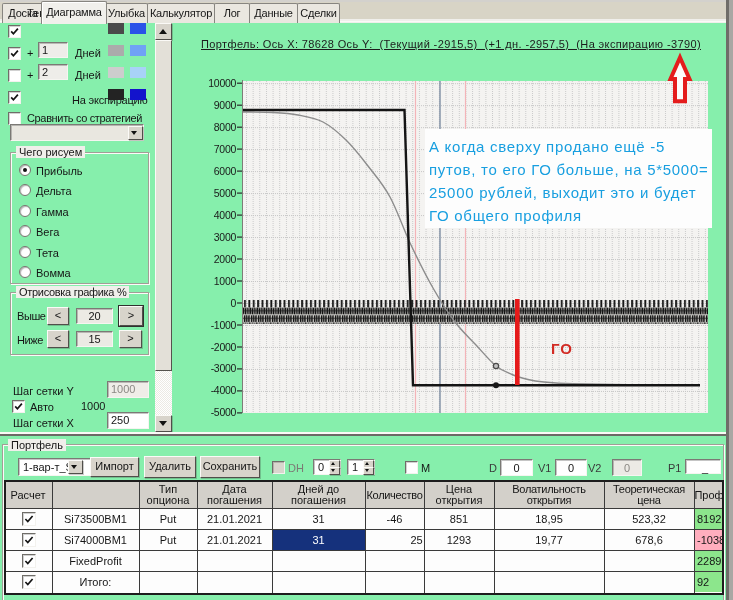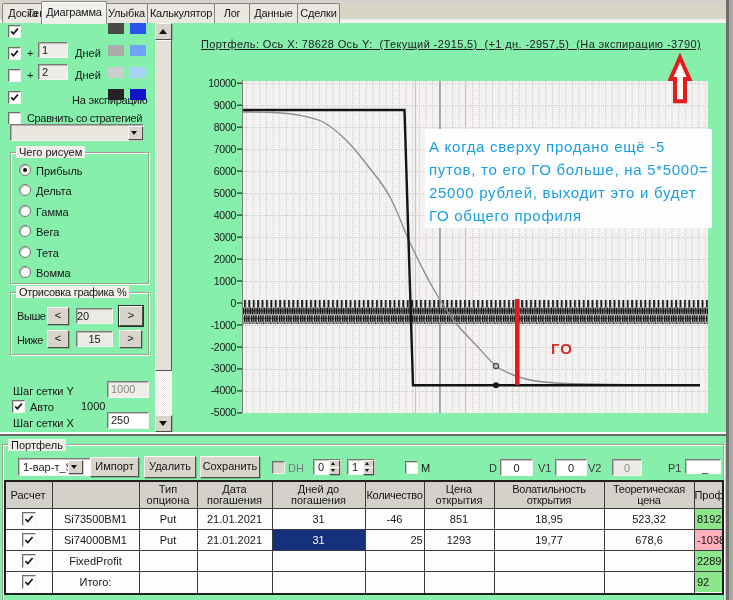--- a/index.html
+++ b/index.html
@@ -91,21 +91,21 @@
     <div class="radio" style="left:19px;top:225px;"></div>
     <div class="txt" style="left:36px;top:226px;">Вега</div>
     <div class="radio" style="left:19px;top:246px;"></div>
     <div class="txt" style="left:36px;top:247px;">Тета</div>
     <div class="radio" style="left:19px;top:266px;"></div>
     <div class="txt" style="left:36px;top:267px;">Вомма</div>
     <div class="grp" style="left:10px;top:292px;width:137px;height:61px;"></div>
     <div class="glbl" style="left:16px;top:286px;letter-spacing:-0.3px;">Отрисовка графика %</div>
     <div class="txt" style="left:17px;top:310px;letter-spacing:-0.4px;">Выше</div>
     <div class="btn" style="left:47px;top:307px;width:20px;height:16px;line-height:15px;">&lt;</div>
-    <div class="sunk" style="left:76px;top:308px;width:35px;height:14px;background:#eceae4;text-align:left;">
+    <div class="sunk" style="left:76px;top:308px;width:35px;height:14px;background:#eceae4;text-align:center;">
       <div style="margin-top:1px;">20</div>
     </div>
     <div class="btn" style="left:119px;top:306px;width:22px;height:18px;line-height:17px;outline:1px solid #30302e;">&gt;</div>
     <div class="txt" style="left:17px;top:334px;letter-spacing:-0.4px;">Ниже</div>
     <div class="btn" style="left:47px;top:330px;width:20px;height:16px;line-height:15px;">&lt;</div>
     <div class="sunk" style="left:76px;top:331px;width:35px;height:14px;background:#eceae4;text-align:center;">
       <div style="margin-top:1px;">15</div>
     </div>
     <div class="btn" style="left:119px;top:330px;width:21px;height:16px;line-height:15px;">&gt;</div>
     <div class="txt" style="left:13px;top:385px;">Шаг сетки Y</div>

